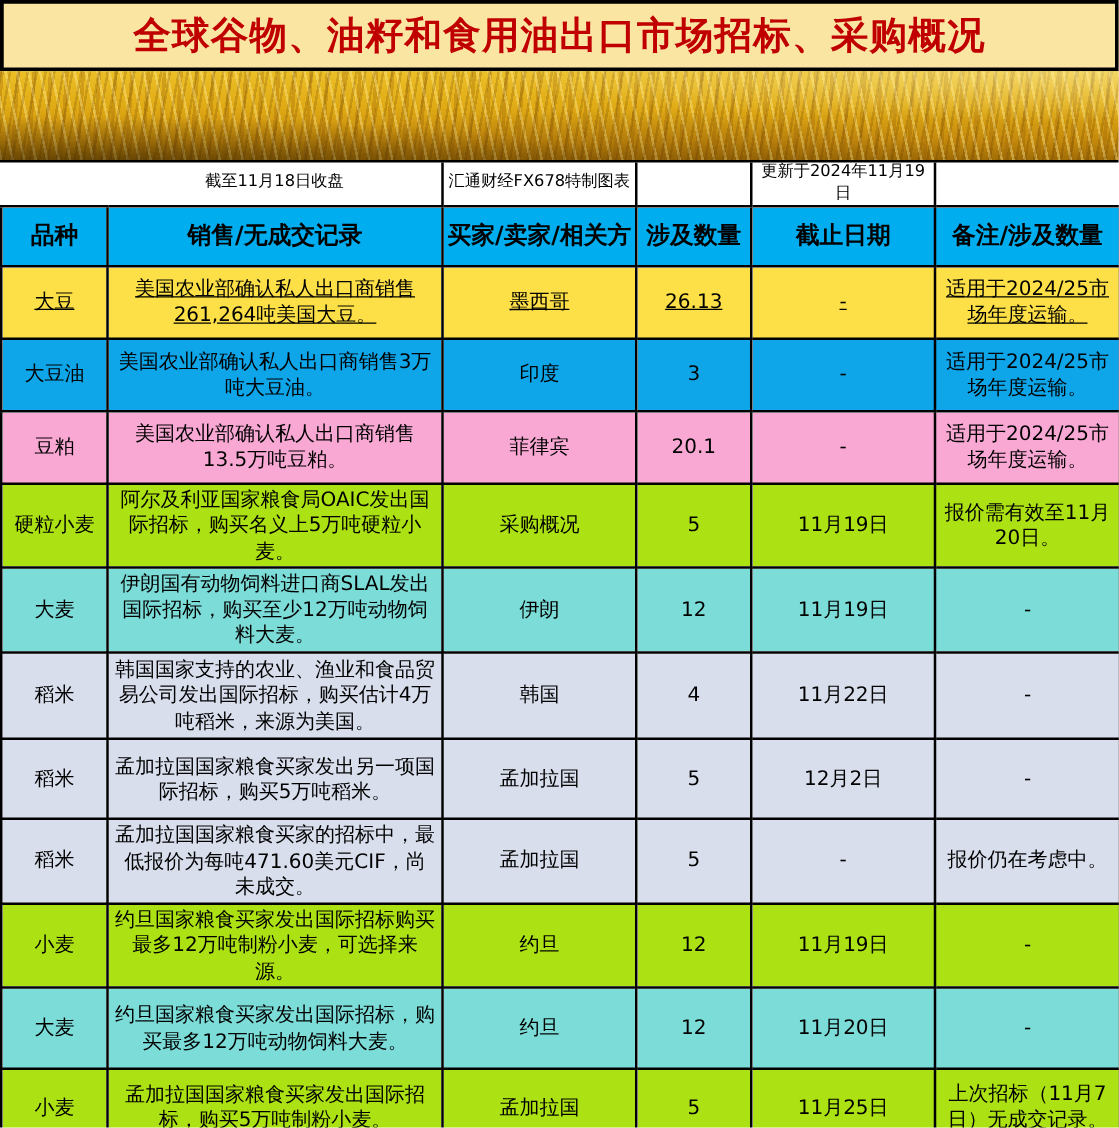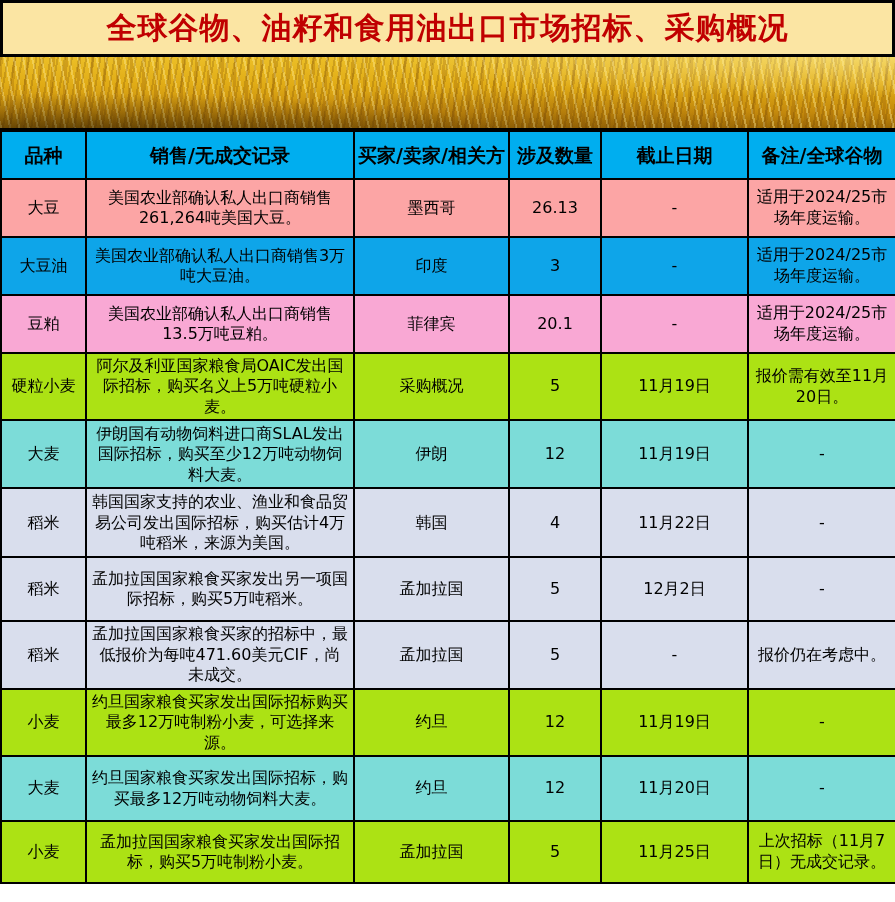--- a/index.html
+++ b/index.html
@@ -88,31 +88,39 @@
   <colgroup>
     <col style="width:85px">
       <col style="width:268px">
       <col style="width:155px">
     <col style="width:92px">
       <col style="width:147px">
       <col style="width:148px">
   </colgroup>
 
   <tbody>
+      <tr class="info-row">
+    <td></td>
+    <td>截至11月18日收盘</td>
+    <td class="boxed">汇通财经FX678特制图表</td>
+    <td></td>
+    <td class="boxed">更新于2024年11月19日</td>
+    <td></td>
+  </tr>
 
   <tr class="header-row">
     <td>品种</td>
     <td>销售/无成交记录</td>
     <td>买家/卖家/相关方</td>
     <td>涉及数量</td>
     <td>截止日期</td>
-    <td>备注/全球谷物</td>
-  </tr>
-
-  <tr class="data-row" style="height: 58px; background: #fca5a5;">
+    <td>备注/涉及数量</td>
+  </tr>
+
+  <tr class="data-row" style="height: 58px; background: #fde047; text-decoration: underline;">
     <td class="cell-commodity">大豆</td>
     <td class="cell-details">美国农业部确认私人出口商销售261,264吨美国大豆。</td>
     <td class="cell-party">墨西哥</td>
     <td class="cell-quantity">26.13</td>
     <td class="cell-deadline">-</td>
     <td class="cell-notes">适用于2024/25市场年度运输。</td>
   </tr>
 
   <tr class="data-row" style="height: 58px; background: #0ea5e9;">
     <td class="cell-commodity">大豆油</td>

